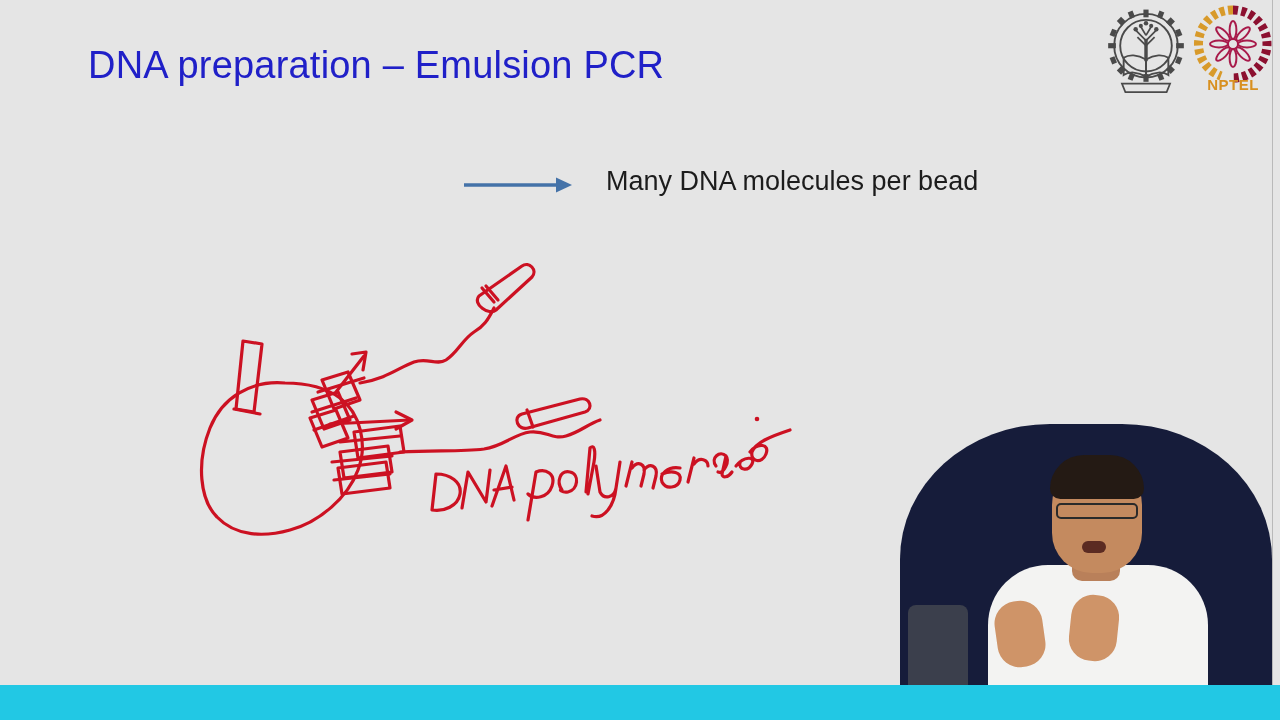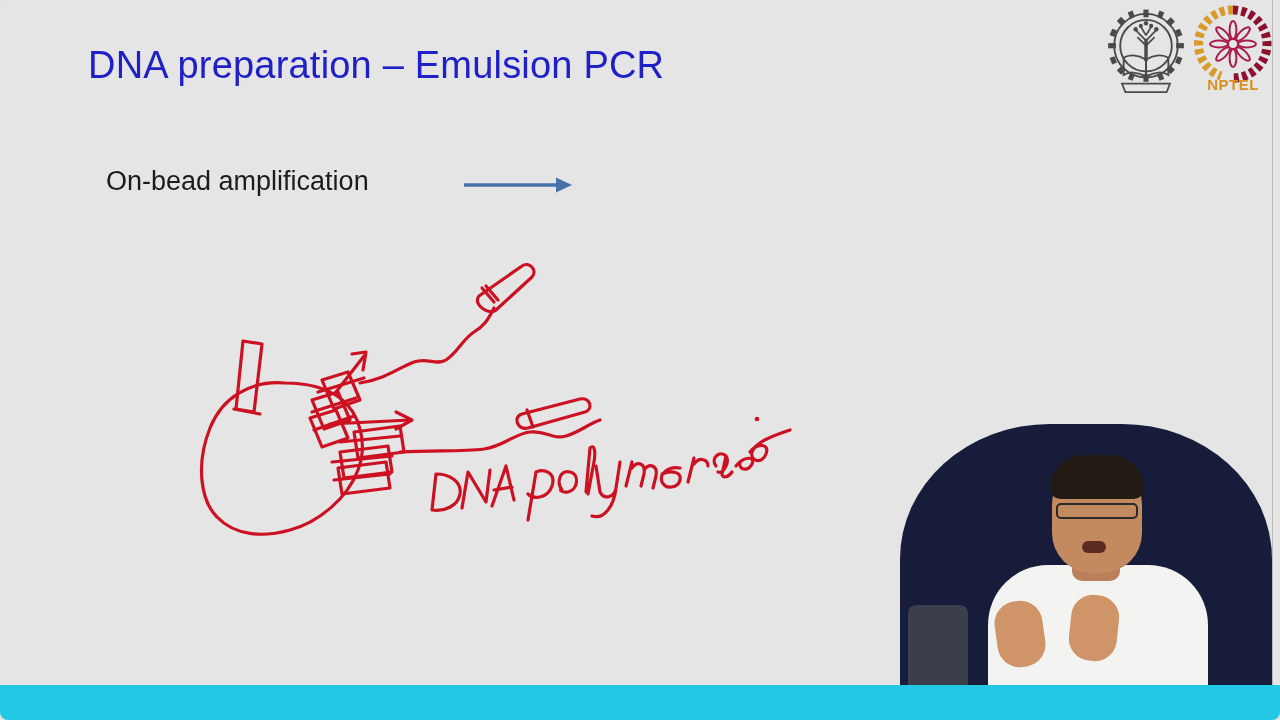--- a/index.html
+++ b/index.html
@@ -7,21 +7,20 @@
     padding: 0;
     background: #e4e4e4;
   }
   #slide {
     position: relative;
     width: 1280px;
     height: 720px;
     background: #e5e5e5;
     overflow: hidden;
     font-family: "Liberation Sans", sans-serif;
-    border-radius: 8px;
   }
 
   
   #slide-title {
     position: absolute;
     left: 88px;
     top: 44px;
     font-size: 38px;
     font-weight: 400;
     color: #2020c8;
@@ -273,27 +272,27 @@
           <ellipse cx="50" cy="30" rx="3.4" ry="9" transform="rotate(45 50 30)"></ellipse>
           <ellipse cx="30" cy="50" rx="3.4" ry="9" transform="rotate(45 30 50)"></ellipse>
           <ellipse cx="50" cy="50" rx="3.4" ry="9" transform="rotate(-45 50 50)"></ellipse>
         </g>
       </g>
     </svg>
   </div>
   <div id="nptel-wordmark">NPTEL</div>
 
   <div id="body-row">
-    <div class="body-text" id="left-phrase">On-bead amplification</div>
 
     <svg id="flow-arrow" viewBox="0 0 112 26">
       <line x1="2" y1="13" x2="96" y2="13" stroke="#4472a8" stroke-width="3.4"></line>
       <polygon points="94,5.5 110,13 94,20.5" fill="#4472a8"></polygon>
     </svg>
 
+    <div class="body-text" id="right-phrase">Many DNA molecules per bead</div>
   </div>
 
   <svg id="ink-layer" viewBox="0 0 1280 720">
     <g fill="none" stroke="#cc1122" stroke-width="3.2" stroke-linecap="round" stroke-linejoin="round">
 
       <path d="M285 383 C250 380 222 398 210 428 C196 463 200 500 217 517
                C236 537 265 537 290 530 C320 522 348 497 358 470
                C368 444 360 413 340 398 C325 387 305 383 285 383 Z"></path>
 
       <path d="M243 341 L262 344 L254 412 L236 409 Z"></path>

